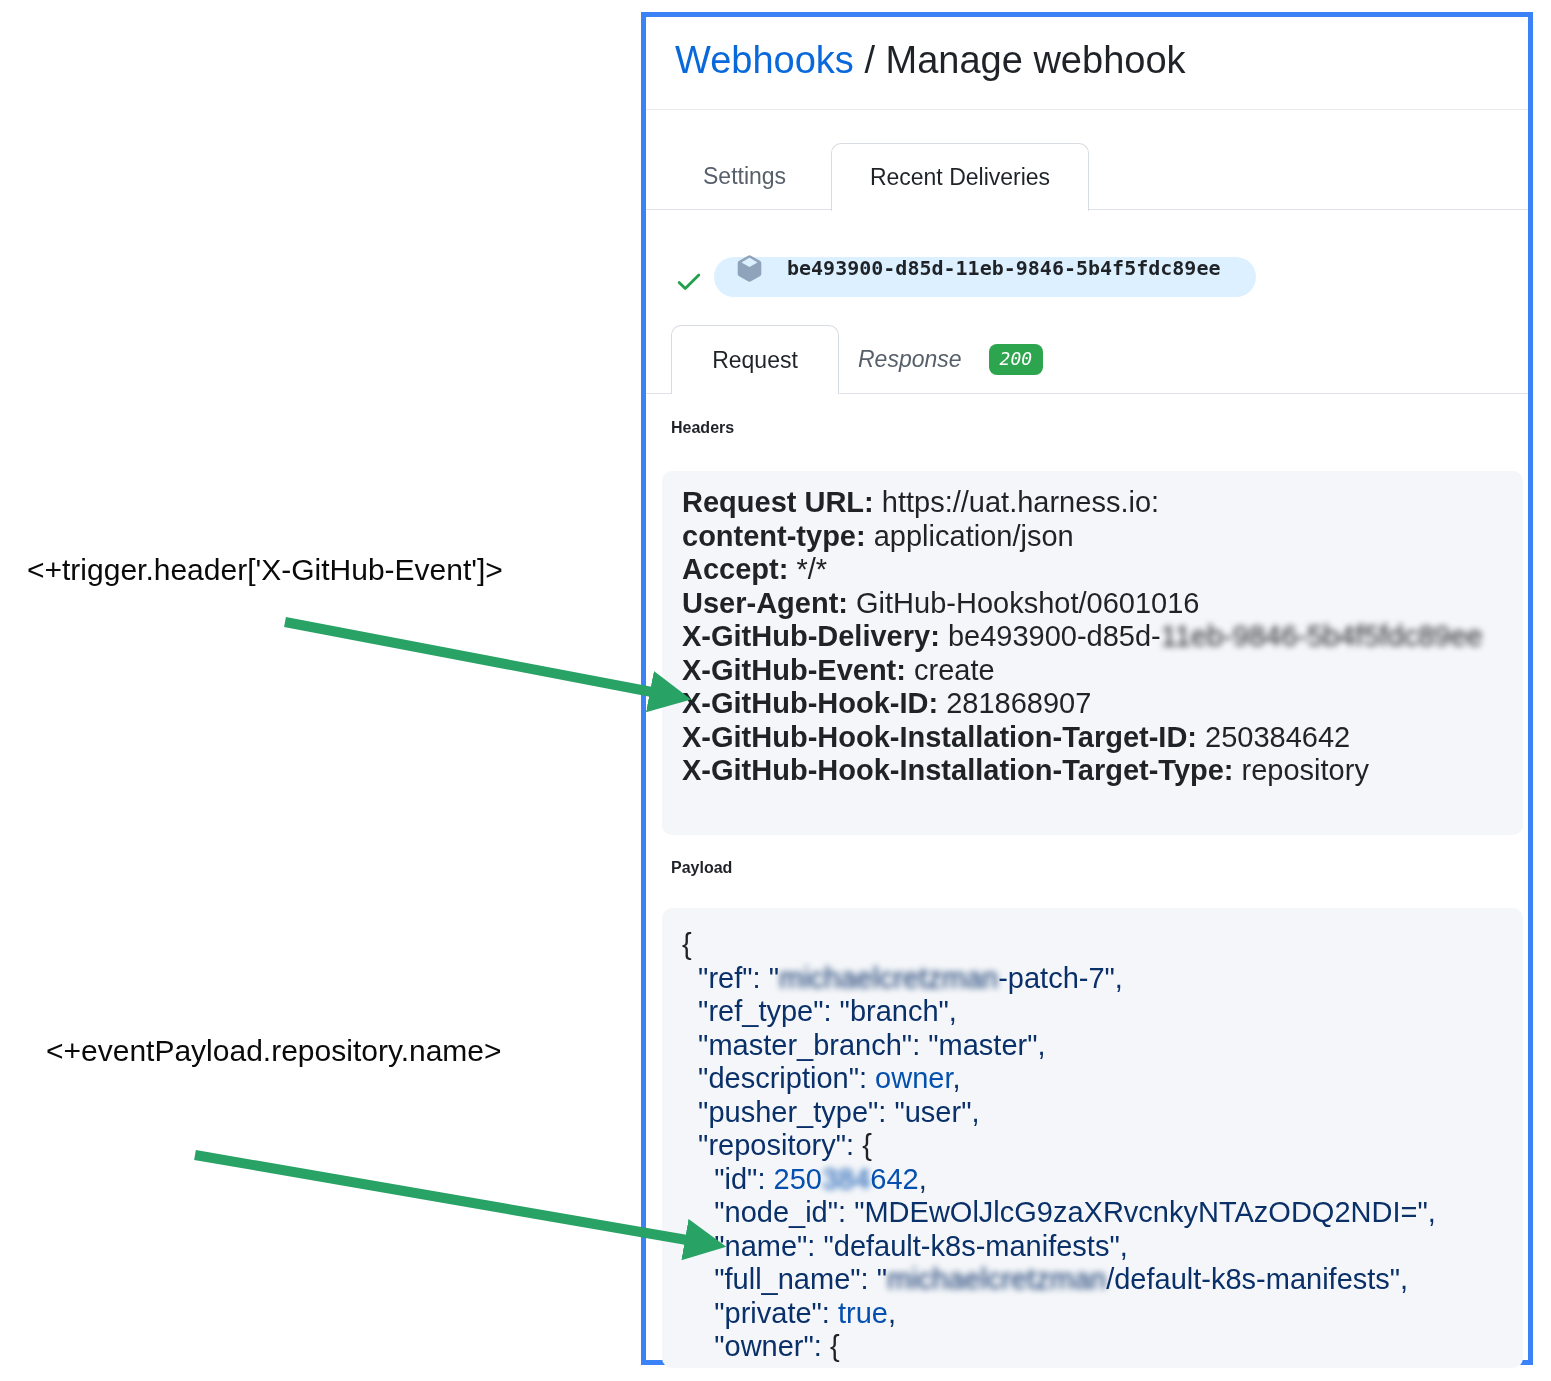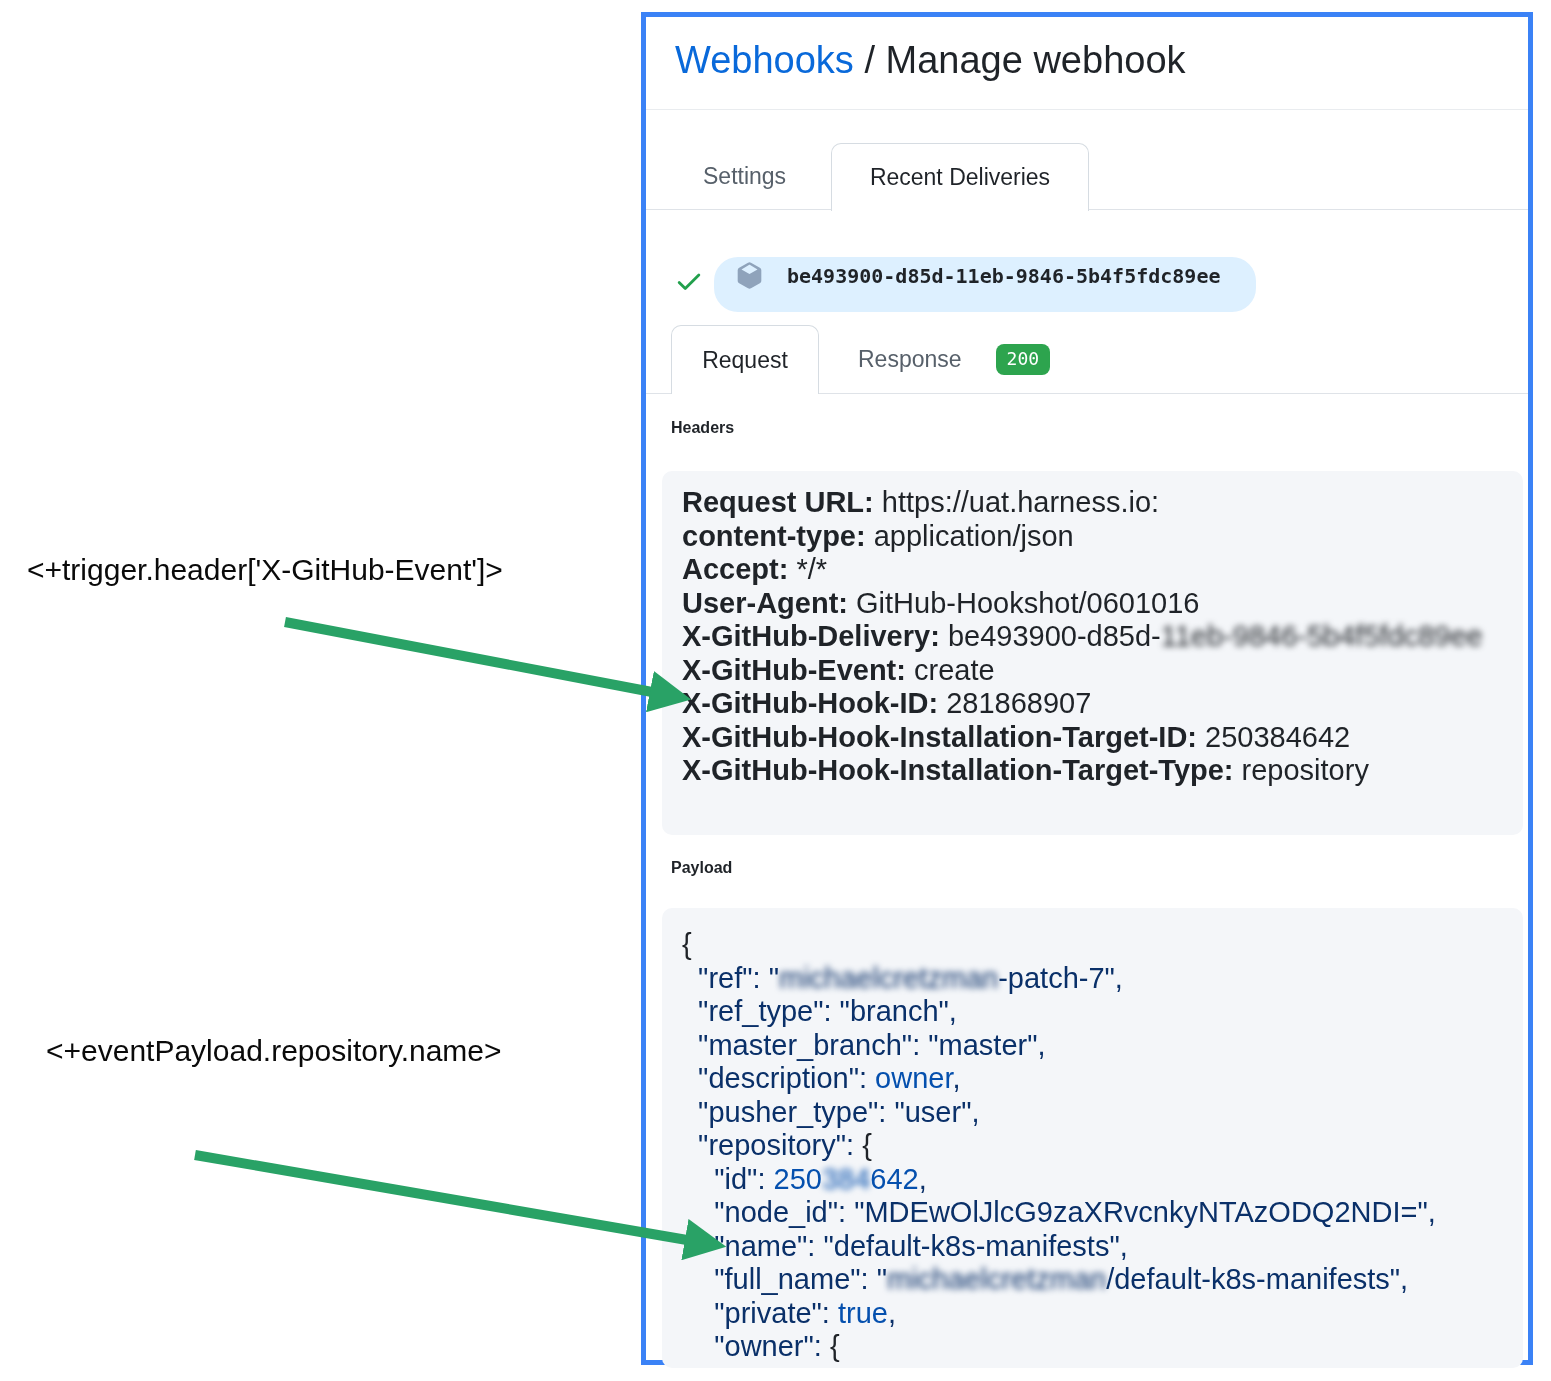--- a/index.html
+++ b/index.html
@@ -27,29 +27,29 @@
   .hr-tabs2 { top:376px; background:#dfe3e8; }
 
   .tab-plain { position:absolute; display:flex; align-items:center; font-size:23px;
                color:#57606a; cursor:pointer; z-index:2; }
   #tab-settings { left:57px; top:126px; height:66px; }
 
   .tab-active { position:absolute; background:#fff; border:1px solid #d6dce2; border-bottom:none;
                 border-radius:10px 10px 0 0; display:flex; align-items:center; justify-content:center;
                 font-size:23px; color:#1f2328; cursor:pointer; z-index:3; }
   #tab-recent { left:185px; top:126px; width:258px; height:68px; }
-  #tab-request { left:25px; top:308px; width:148px; height:69px; }
+  #tab-request { left:25px; top:308px; width:168px; height:69px; }
 
-  #tab-response { left:212px; top:308px; height:68px; gap:34px; }
+  #tab-response { left:212px; top:308px; height:68px; gap:27px;font-style:italic; }
   .badge-200 { background:#2da44e; color:#ffffff; font-family:"DejaVu Sans Mono", monospace;
                font-size:18px; line-height:1; padding:6px 11px 7px; border-radius:8px;text-align:center; }
 
   
   .check-icon { position:absolute; left:28px; top:249px; width:30px; height:30px; }
-  .delivery-pill { position:absolute; left:68px; top:240px; height:55px; padding:0 36px 18px 22px;
+  .delivery-pill { position:absolute; left:68px; top:240px; height:40px; padding:0 36px 18px 22px;
                    background:#ddf0ff; border-radius:24px; display:flex; align-items:center;
                    cursor:pointer; z-index:2; }
   .pkg-icon { width:27px; height:27px; margin-right:24px; flex:none; }
   .delivery-id { font-family:"DejaVu Sans Mono", monospace; font-size:20px; color:#1f2328;
                  font-weight:bold; white-space:pre; }
 
   
   .sec-h { position:absolute; left:25px; font-size:16px; font-weight:700; color:#1f2328; }
   #headers-title { top:402px; }
   #payload-title { top:842px; }

